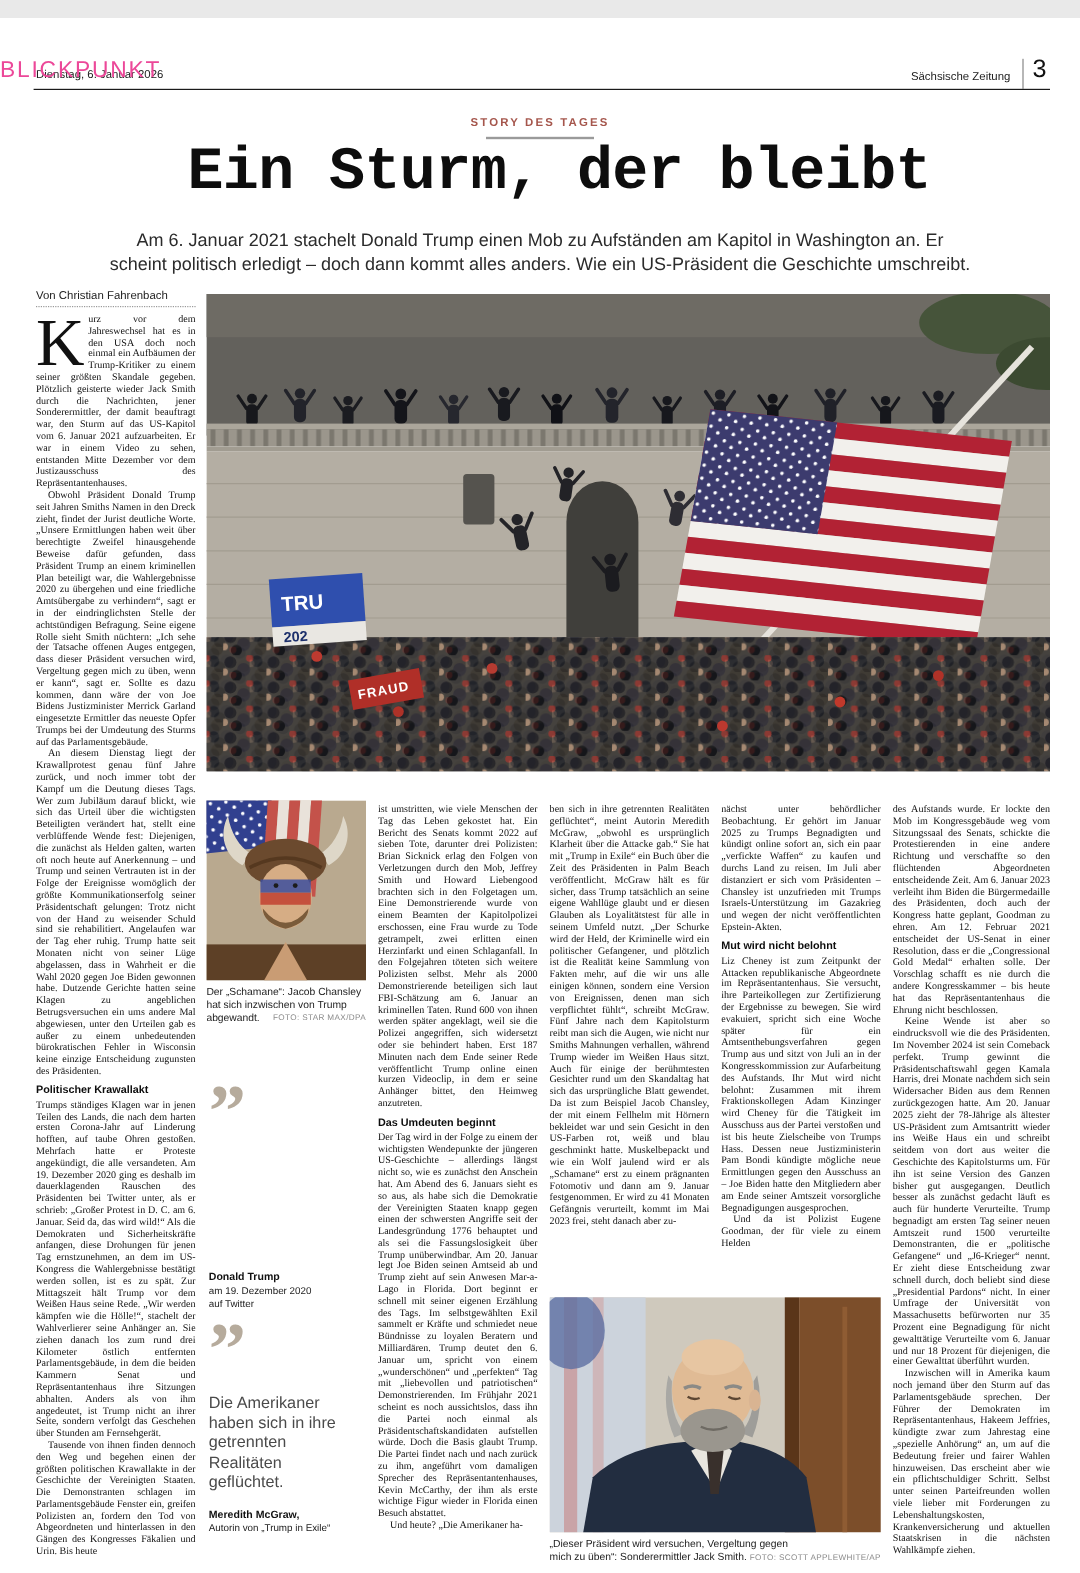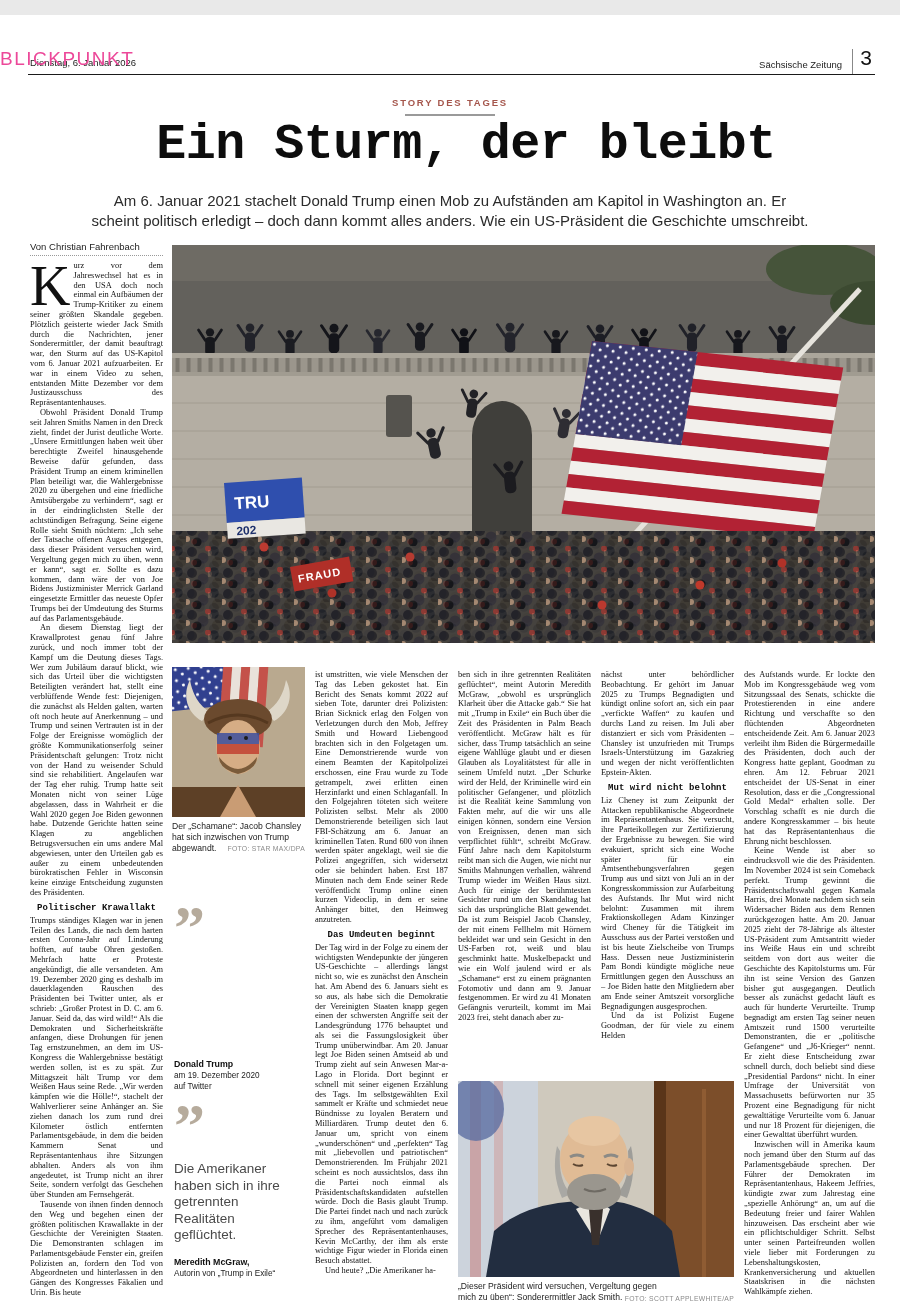--- a/index.html
+++ b/index.html
@@ -22,22 +22,22 @@
             font-weight:700;font-size:50px;color:#0d0d0d;letter-spacing:-.5px}
   .dek{left:90px;width:720px;top:176px;text-align:center;font-size:15px;line-height:20px;color:#2b2b2b}
   .byline{left:30px;top:226px;font-size:9.5px;color:#222}
   .byline-rule{left:30px;top:240px;width:133px;border-top:1px dotted #999}
 
   
   .col{position:absolute;width:133px;overflow:hidden}
   .body p{margin:0;font-family:"Liberation Serif",serif;font-size:8.4px;line-height:9.8px;
           text-align:justify;color:#101010;hyphens:auto;-webkit-hyphens:auto}
   .body p.ind{text-indent:10px}
-  .subhead{font-family:Liberation Mono, monospace;font-weight:700;font-size:9px;
-           text-align:center;margin:5px 0 3px 0;color:#0d0d0d}
+  .subhead{font-family:Liberation Sans, sans-serif;font-weight:700;font-size:9px;
+           text-align:left;margin:5px 0 3px 0;color:#0d0d0d}
   .dropcap{float:left;font-family:"Liberation Serif",serif;font-weight:400;
            font-size:56px;line-height:46px;margin:2px 3px 0 0;color:#111}
 
   
   .photo{position:absolute;display:block}
   .maincap{left:172px;top:633px;width:703px;display:flex;justify-content:space-between;align-items:flex-end}
   .capt{font-size:8.8px;font-weight:700;color:#1c1c1c}
   .credit{font-size:6.8px;color:#8a8a8a;letter-spacing:.3px;white-space:nowrap}
   .smallcapwrap{position:absolute;font-size:8.6px;line-height:11px;color:#222}
   .smallcapwrap .credit{position:absolute;right:0;bottom:1px}

